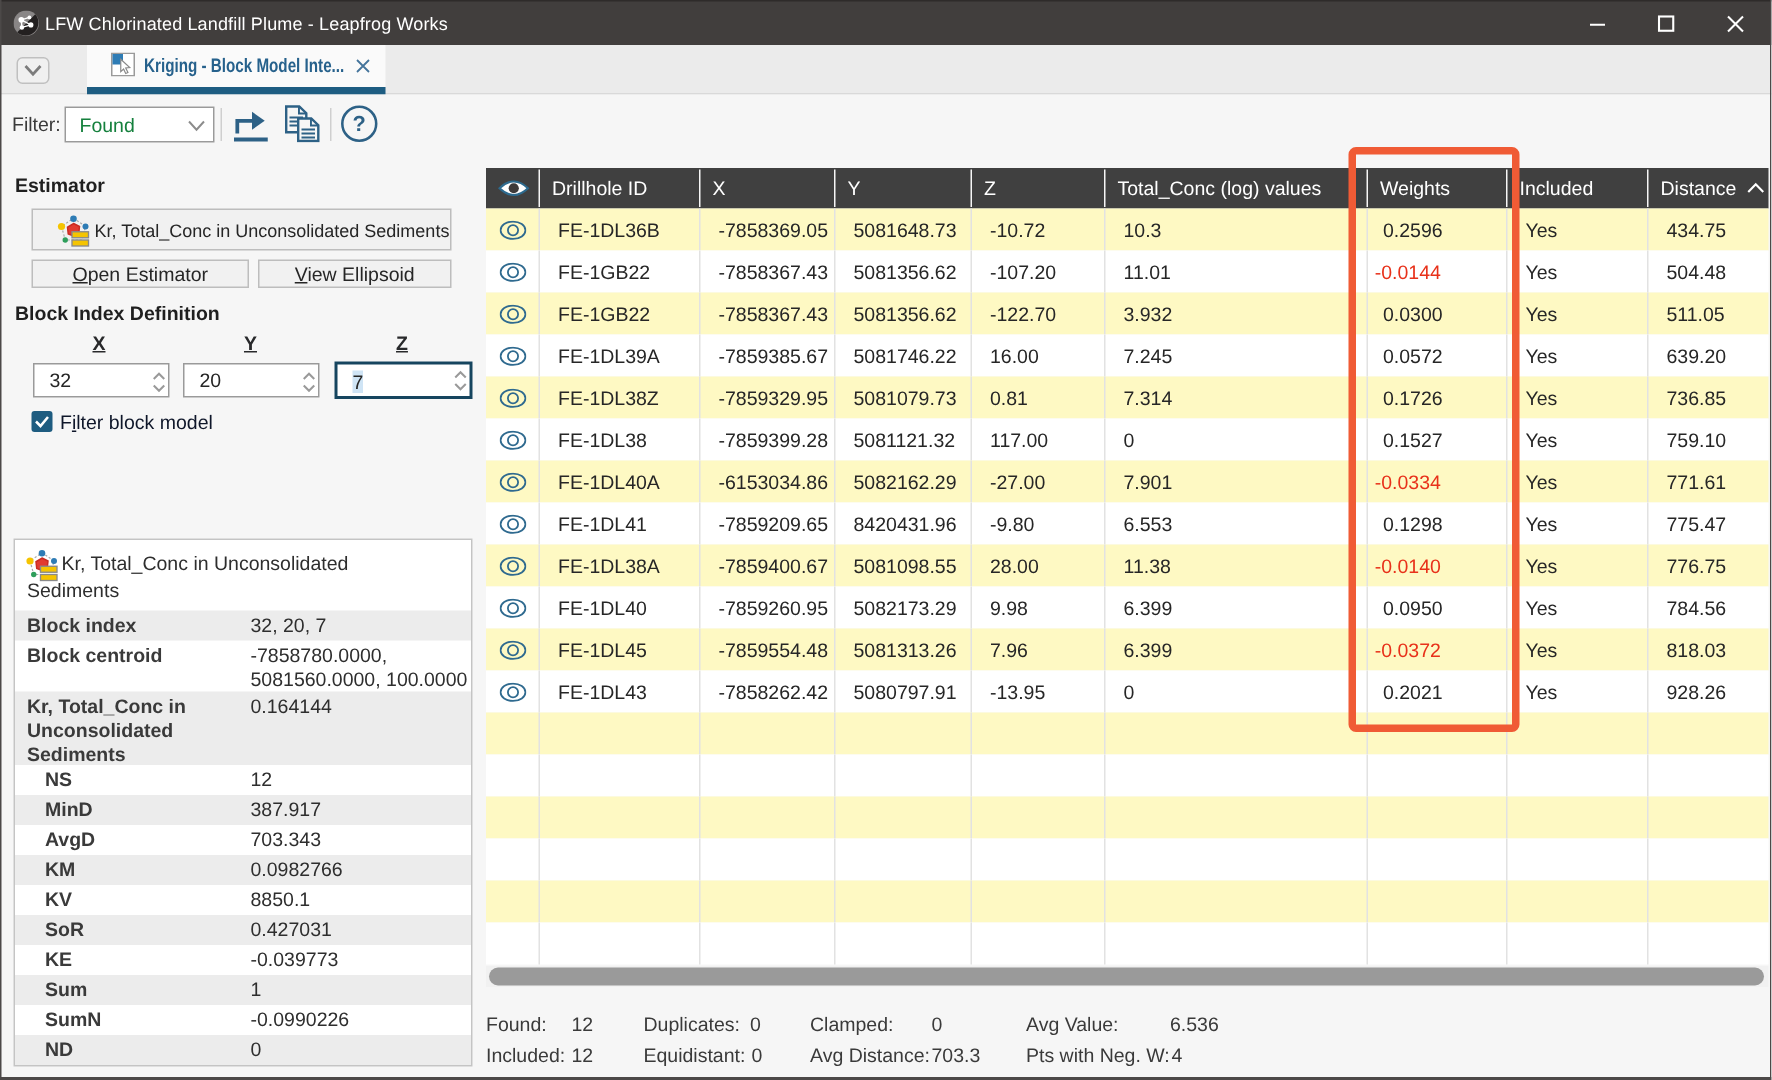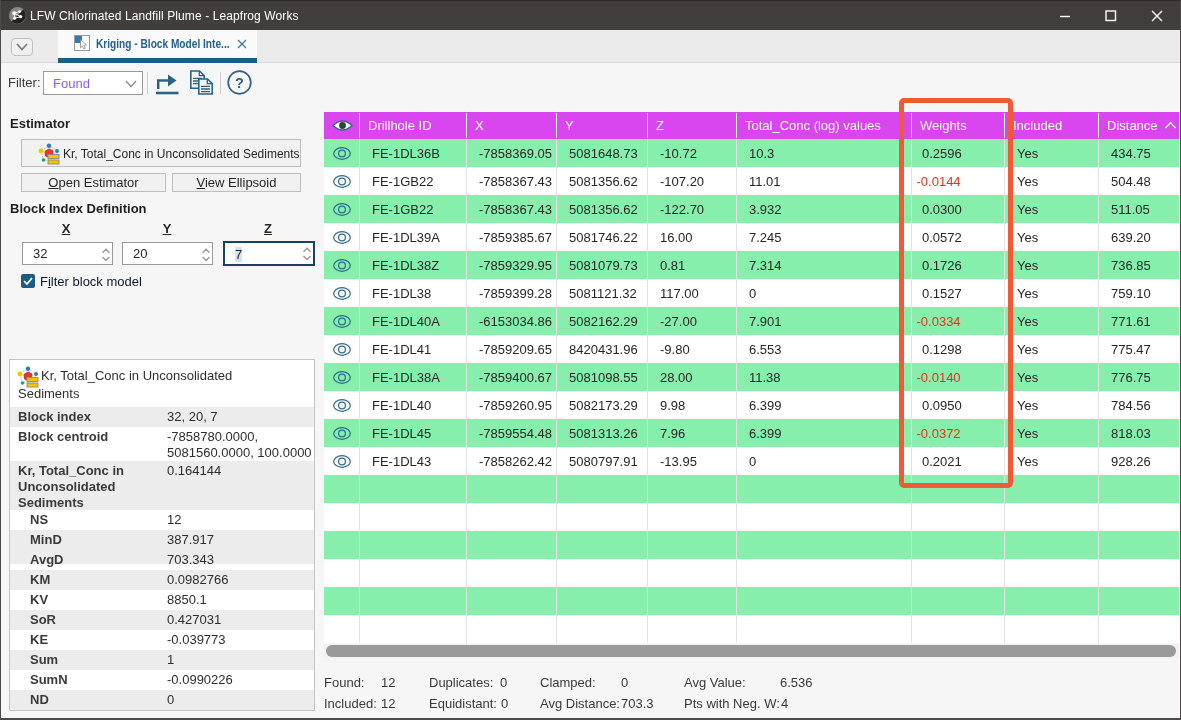--- a/index.html
+++ b/index.html
@@ -21,43 +21,43 @@
 #tabstrip { position:absolute; left:0; top:30px; width:1181px; height:33px; background:#ebebeb; border-bottom:1px solid #d9d9d9; }
 #dropbtn { position:absolute; left:11px; top:8px; width:22px; height:18px; background:#f0f0f0; border:1px solid #c0c0c0; border-radius:4px; }
 #tab { position:absolute; left:58px; top:0; width:199px; height:28px; background:#fafafa; }
 #tabunderline { position:absolute; left:58px; top:58px; width:199px; height:5px; background:#1e5d82; }
 #tab .tabtext { position:absolute; left:38px; top:6px; font-weight:bold; color:#26618c; font-size:13px; white-space:nowrap; transform:scaleX(0.78); transform-origin:left center; }
 #tab .tabclose { position:absolute; left:179px; top:7px; color:#44749c; font-size:14px; }
 
 
 #toolbar { position:absolute; left:0; top:63px; width:1180px; height:40px; background:#f6f6f6; }
 #combo { position:absolute; left:43px; top:71px; width:100px; height:24px; background:#ffffff; border:1px solid #9a9a9a; }
-#combo .val { position:absolute; left:9px; top:4px; color:#8b5cf6; }
+#combo .val { position:absolute; left:9px; top:4px; color:#15803d; }
 
 
 .h1 { position:absolute; font-weight:bold; font-size:13px; color:#1f1f1f; }
 .btn { position:absolute; background:#f1f1f1; border:1px solid #bdbdbd; text-align:center; color:#262626; font-size:13px; }
 .spin { position:absolute; width:91px; height:23px; background:#ffffff; border:1px solid #9a9a9a; }
 .spin .v { position:absolute; left:10px; top:3px; }
 .axlbl { position:absolute; width:20px; text-align:center; font-weight:bold; text-decoration:underline; color:#28292b; }
 
 
 #info { position:absolute; left:9px; top:359px; width:306px; height:352px; background:#ffffff; border:1px solid #c4c4c4; font-size:13px; }
 .irow { position:absolute; left:0; width:304px; }
 .irow.g { background:#ececec; }
 .irow .k { position:absolute; left:8px; top:2px; font-weight:bold; color:#3a3a3a; width:140px; line-height:16px; }
 .irow .k.ind { left:20px; }
 .irow .val2 { position:absolute; left:157px; top:2px; color:#2e2e2e; line-height:16px; width:150px; }
 
 
 #table { position:absolute; left:324px; top:112px; width:855px; height:531px; }
-#thead { position:absolute; left:0; top:0; width:855px; height:27px; background:#d946ef; color:#ffffff; }
+#thead { position:absolute; left:0; top:0; width:855px; height:27px; background:#404040; color:#ffffff; }
 #thead .hc { position:absolute; top:6px; font-size:13px; }
 .trow { position:absolute; left:0; width:855px; height:28px; }
-.trow.g { background:#86efac; }
+.trow.g { background:#fef9c3; }
 .trow.w { background:#ffffff; }
 .tc { position:absolute; top:7px; font-size:13px; color:#262626; white-space:nowrap; }
 .neg { color:#e8311a; }
 #orange { position:absolute; left:899px; top:98px; width:114px; height:390px; border:5px solid #f05b35; border-radius:5px; }
 
 
 #hscroll { position:absolute; left:324px; top:644px; width:855px; height:14px; background:#f1f1f1; }
 #hthumb { position:absolute; left:2px; top:1px; width:850px; height:12px; background:#9a9a9a; border-radius:6px; }
 .st { position:absolute; font-size:13px; color:#3a3a3a; white-space:nowrap; }
 </style>
@@ -210,21 +210,21 @@
       <div class="val2">-7858780.0000, 5081560.0000, 100.0000</div>
     </div>
   <div class="irow g" style="top:101px;height:49px">
       <div class="k">Kr, Total_Conc in Unconsolidated Sediments</div>
       <div class="val2">0.164144</div>
     </div>
   <div class="irow" style="top:150px;height:20px">
       <div class="k ind">NS</div>
       <div class="val2">12</div>
     </div>
-  <div class="irow g" style="top:170px;height:34px">
+  <div class="irow g" style="top:170px;height:20px">
       <div class="k ind">MinD</div>
       <div class="val2">387.917</div>
     </div>
   <div class="irow" style="top:190px;height:20px">
       <div class="k ind">AvgD</div>
       <div class="val2">703.343</div>
     </div>
   <div class="irow g" style="top:210px;height:20px">
       <div class="k ind">KM</div>
       <div class="val2">0.0982766</div>

